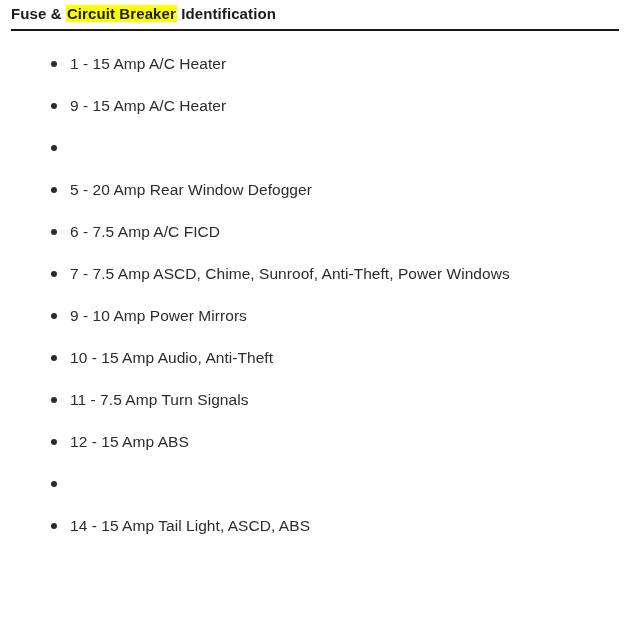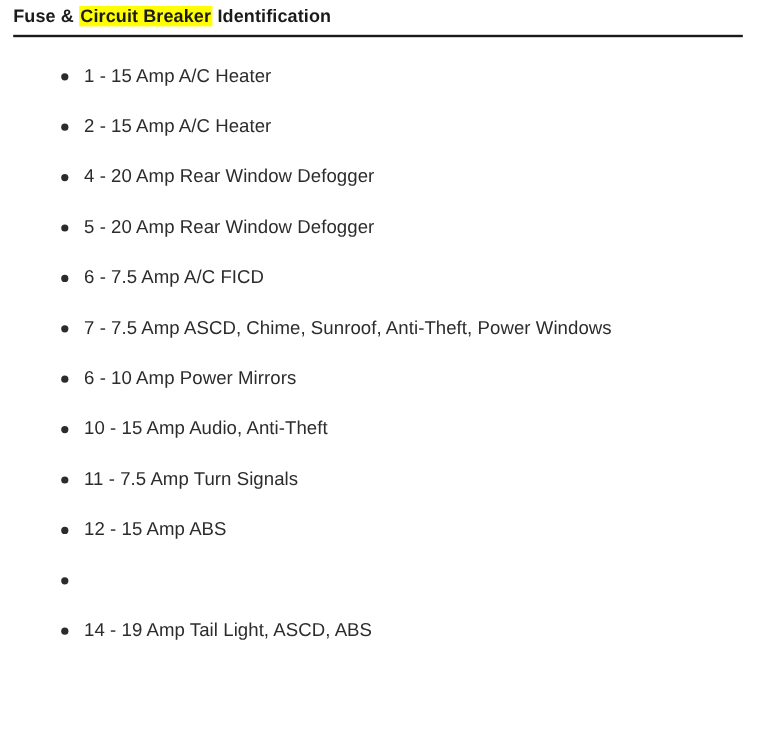--- a/index.html
+++ b/index.html
@@ -91,56 +91,55 @@
     <hr class="title-rule">
   </div>
 
   <ul class="fuse-list">
     <li class="fuse-item">
       <span class="fuse-bullet"></span>
       <span class="fuse-text">1 - 15 Amp A/C Heater</span>
     </li>
     <li class="fuse-item">
       <span class="fuse-bullet"></span>
-      <span class="fuse-text">2 - 15 Amp A/C Heater</span>
+      <span class="fuse-text">9 - 15 Amp A/C Heater</span>
     </li>
     <li class="fuse-item">
       <span class="fuse-bullet"></span>
-      <span class="fuse-text">4 - 20 Amp Rear Window Defogger</span>
     </li>
     <li class="fuse-item">
       <span class="fuse-bullet"></span>
       <span class="fuse-text">5 - 20 Amp Rear Window Defogger</span>
     </li>
     <li class="fuse-item">
       <span class="fuse-bullet"></span>
       <span class="fuse-text">6 - 7.5 Amp A/C FICD</span>
     </li>
     <li class="fuse-item">
       <span class="fuse-bullet"></span>
       <span class="fuse-text">7 - 7.5 Amp ASCD, Chime, Sunroof, Anti-Theft, Power Windows</span>
     </li>
     <li class="fuse-item">
       <span class="fuse-bullet"></span>
-      <span class="fuse-text">6 - 10 Amp Power Mirrors</span>
+      <span class="fuse-text">9 - 10 Amp Power Mirrors</span>
     </li>
     <li class="fuse-item">
       <span class="fuse-bullet"></span>
       <span class="fuse-text">10 - 15 Amp Audio, Anti-Theft</span>
     </li>
     <li class="fuse-item">
       <span class="fuse-bullet"></span>
       <span class="fuse-text">11 - 7.5 Amp Turn Signals</span>
     </li>
     <li class="fuse-item">
       <span class="fuse-bullet"></span>
       <span class="fuse-text">12 - 15 Amp ABS</span>
     </li>
     <li class="fuse-item">
       <span class="fuse-bullet"></span>
     </li>
     <li class="fuse-item">
       <span class="fuse-bullet"></span>
-      <span class="fuse-text">14 - 19 Amp Tail Light, ASCD, ABS</span>
+      <span class="fuse-text">14 - 15 Amp Tail Light, ASCD, ABS</span>
     </li>
   </ul>
 
 </div>
 
 </body></html>

